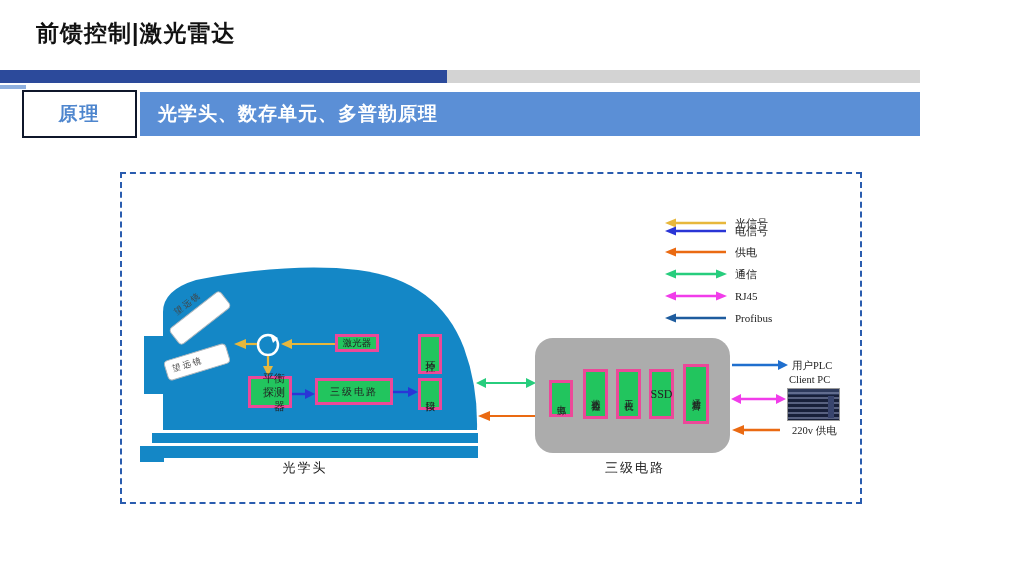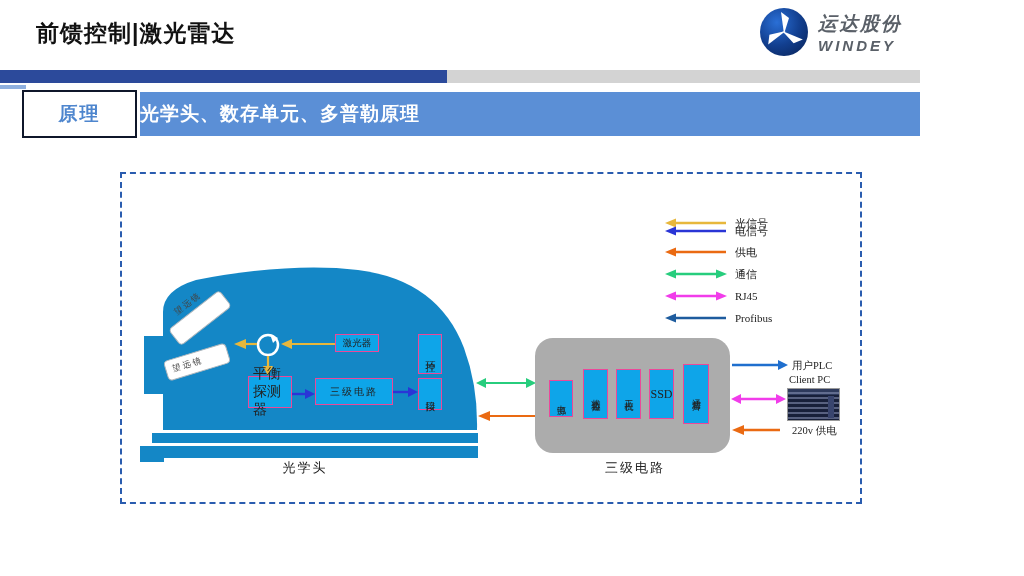--- a/index.html
+++ b/index.html
@@ -11,35 +11,35 @@
   .logo { position:absolute; right:18px; top:6px; display:flex; align-items:center; gap:8px; }
   .logo-text { text-align:left; }
   .logo-cn { font-size:19px; font-weight:bold; font-style:italic; color:#5a6068; letter-spacing:2px; }
   .logo-en { font-size:15px; font-weight:bold; font-style:italic; color:#5a6068; letter-spacing:3px; }
   .bar-blue { position:absolute; left:0; top:70px; width:447px; height:13px; background:#2C4A9B; }
   .bar-gray { position:absolute; left:447px; top:70px; width:577px; height:13px; background:#D3D3D3; }
   .sliver { position:absolute; left:0; top:85px; width:26px; height:4px; background:#8FB0DF; }
 
   
   .band { position:absolute; left:140px; top:92px; width:857px; height:44px; background:#5B8FD6; display:flex; align-items:center; }
-  .band-text { color:#fff; font-size:19px; font-weight:bold; margin-left:0; letter-spacing:1px; }
+  .band-text { color:#fff; font-size:19px; font-weight:bold; margin-left:18px; letter-spacing:1px; }
   .tag-box { position:absolute; left:22px; top:90px; width:115px; height:48px; background:#fff; border:2px solid #0f172a; display:flex; align-items:center; justify-content:center; }
   .tag-text { color:#4E86CE; font-size:19px; font-weight:bold; letter-spacing:2px; }
 
   
   .diagram-border { position:absolute; left:120px; top:172px; width:742px; height:332px; border:2px dashed #2A5CAF; }
 
   .dia-svg { position:absolute; left:0; top:0; }
 
   
   .legend-row { position:absolute; left:664px; display:flex; align-items:center; gap:7px; height:14px; }
   .legend-label { font-family:"Liberation Serif", serif; font-size:11px; color:#222; white-space:nowrap; }
 
   
-  .wbox { position:absolute; background:#0ea5e9; border:1px solid #ec4899; display:flex; align-items:center; justify-content:center; font-family:"Liberation Serif", serif; color:#222; text-align:left; }
+  .wbox { position:absolute; background:#22c55e; border:3px solid #ec4899; display:flex; align-items:center; justify-content:center; font-family:"Liberation Serif", serif; color:#222; text-align:right; }
   .vtext { writing-mode:vertical-rl; text-orientation:upright; letter-spacing:1px; }
   .tele-label { position:absolute; font-family:"Liberation Serif", serif; font-size:8.5px; color:#444; letter-spacing:2px; white-space:nowrap; }
   .part-label { position:absolute; font-family:"Liberation Serif", serif; font-size:13px; color:#222; text-align:center; letter-spacing:2px; }
   .ext-label { position:absolute; font-family:"Liberation Serif", serif; font-size:10.5px; color:#222; white-space:nowrap; }
 
   
   .pc-shot { position:absolute; left:787px; top:388px; width:53px; height:33px; border:1px solid #9a9a9a;
     background:
       repeating-linear-gradient(to bottom, rgba(255,255,255,0) 0 3px, rgba(140,150,185,.55) 3px 5px) ,
       linear-gradient(to bottom, #2e3a5c 0 6px, #18203a 6px);
@@ -49,41 +49,20 @@
   
   .page-tab { position:absolute; left:940px; top:523px; width:57px; height:37px; background:#C6C6C6; border-radius:8px 8px 0 0; display:flex; align-items:center; justify-content:center; font-size:17px; color:#222; }
   .page-strip { position:absolute; left:997px; top:551px; width:27px; height:9px; background:#C6C6C6; }
 </style>
 </head>
 <body>
 
 <div class="slide">
 
   <div class="title">前馈控制|激光雷达</div>
-  <div class="logo">
-    <svg width="52" height="52" viewBox="-26 -26 52 52">
-      <defs>
-        <radialGradient id="lg" cx="35%" cy="30%" r="80%">
-          <stop offset="0%" stop-color="#2a6fd6"></stop>
-            <stop offset="60%" stop-color="#123F8F"></stop>
-            <stop offset="100%" stop-color="#0b2a66"></stop>
-        </radialGradient>
-      </defs>
-      <circle cx="0" cy="0" r="24" fill="url(#lg)"></circle>
-      <g fill="#fff">
-        <polygon points="0,2 -3,-20 5,-14"></polygon>
-        <polygon points="0,2 -3,-20 5,-14" transform="rotate(120)"></polygon>
-        <polygon points="0,2 -3,-20 5,-14" transform="rotate(240)"></polygon>
-      </g>
-    </svg>
-    <div class="logo-text">
-      <div class="logo-cn">运达股份</div>
-      <div class="logo-en">WINDEY</div>
-    </div>
-  </div>
   <div class="bar-blue"></div>
   <div class="bar-gray"></div>
   <div class="sliver"></div>
 
   <div class="band">
     <span class="band-text">光学头、数存单元、多普勒原理</span>
   </div>
   <div class="tag-box">
     <span class="tag-text">原理</span>
   </div>
@@ -197,21 +176,21 @@
       <line x1="10" y1="7" x2="62" y2="7" stroke-width="2.5" stroke="#1E5C9E"></line>
       <polygon points="1,7 12,2.5 12,11.5" fill="#1E5C9E"></polygon>
     </svg>
     <span class="legend-label">Profibus</span>
   </div>
 
   <div class="tele-label" style="left:172px; top:309px; transform:rotate(-38deg); transform-origin:left top;">望远镜</div>
   <div class="tele-label" style="left:171px; top:364px; transform:rotate(-17deg); transform-origin:left top;">望远镜</div>
 
   <div class="wbox" style="left:335px; top:334px; width:44px; height:18px; font-size:9.5px;">激光器</div>
-  <div class="wbox" style="left:248px; top:376px; width:44px; height:32px; font-size:14px; line-height:1.3; padding:4px;">平衡探测器</div>
+  <div class="wbox" style="left:248px; top:376px; width:44px; height:32px; font-size:11px; line-height:1.3; padding:4px;">平衡探测器</div>
   <div class="wbox" style="left:315px; top:378px; width:78px; height:27px; font-size:10px; letter-spacing:2px;">三级电路</div>
   <div class="wbox vtext" style="left:418px; top:334px; width:24px; height:40px; font-size:10px;">环控</div>
   <div class="wbox vtext" style="left:418px; top:378px; width:24px; height:32px; font-size:10px;">接口</div>
 
   <div class="wbox vtext" style="left:549px; top:380px; width:24px; height:37px; font-size:9px;">电源</div>
   <div class="wbox vtext" style="left:583px; top:369px; width:25px; height:50px; font-size:9px;">状态监控</div>
   <div class="wbox vtext" style="left:616px; top:369px; width:25px; height:50px; font-size:9px;">工控机</div>
   <div class="wbox" style="left:649px; top:369px; width:25px; height:50px; font-size:12px;">SSD</div>
   <div class="wbox vtext" style="left:683px; top:364px; width:26px; height:60px; font-size:9px;">通信芯片</div>
 

